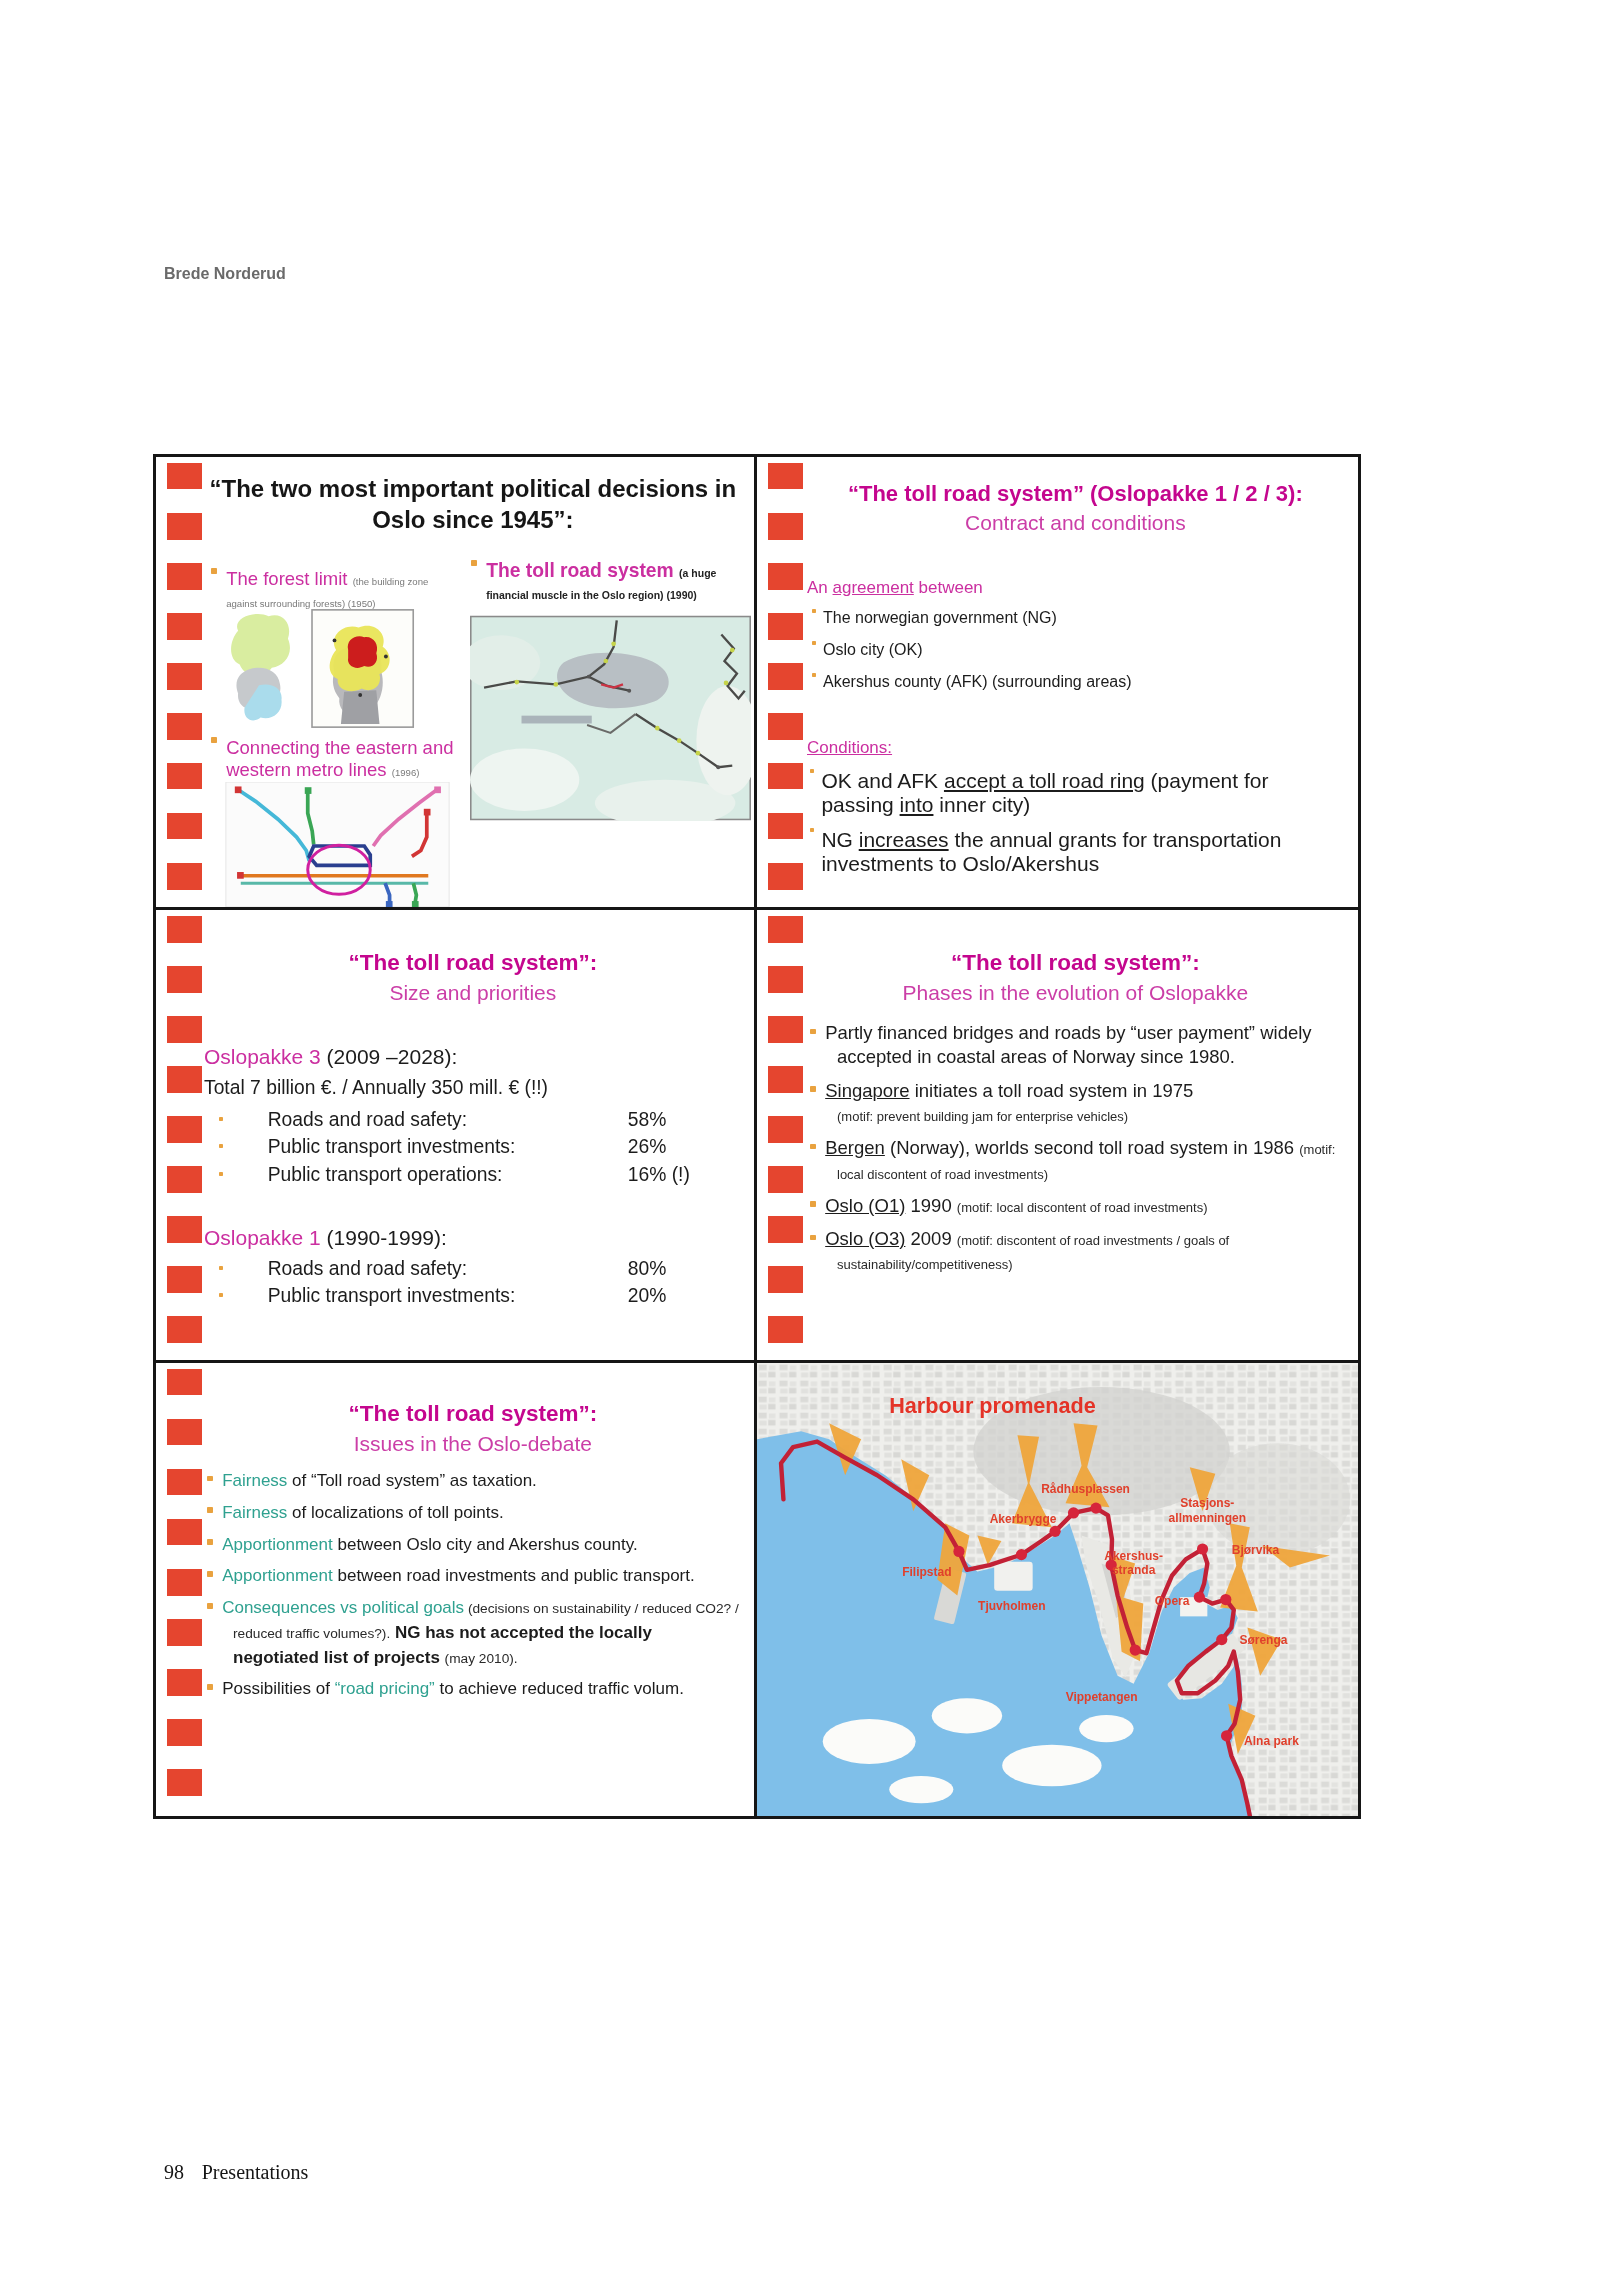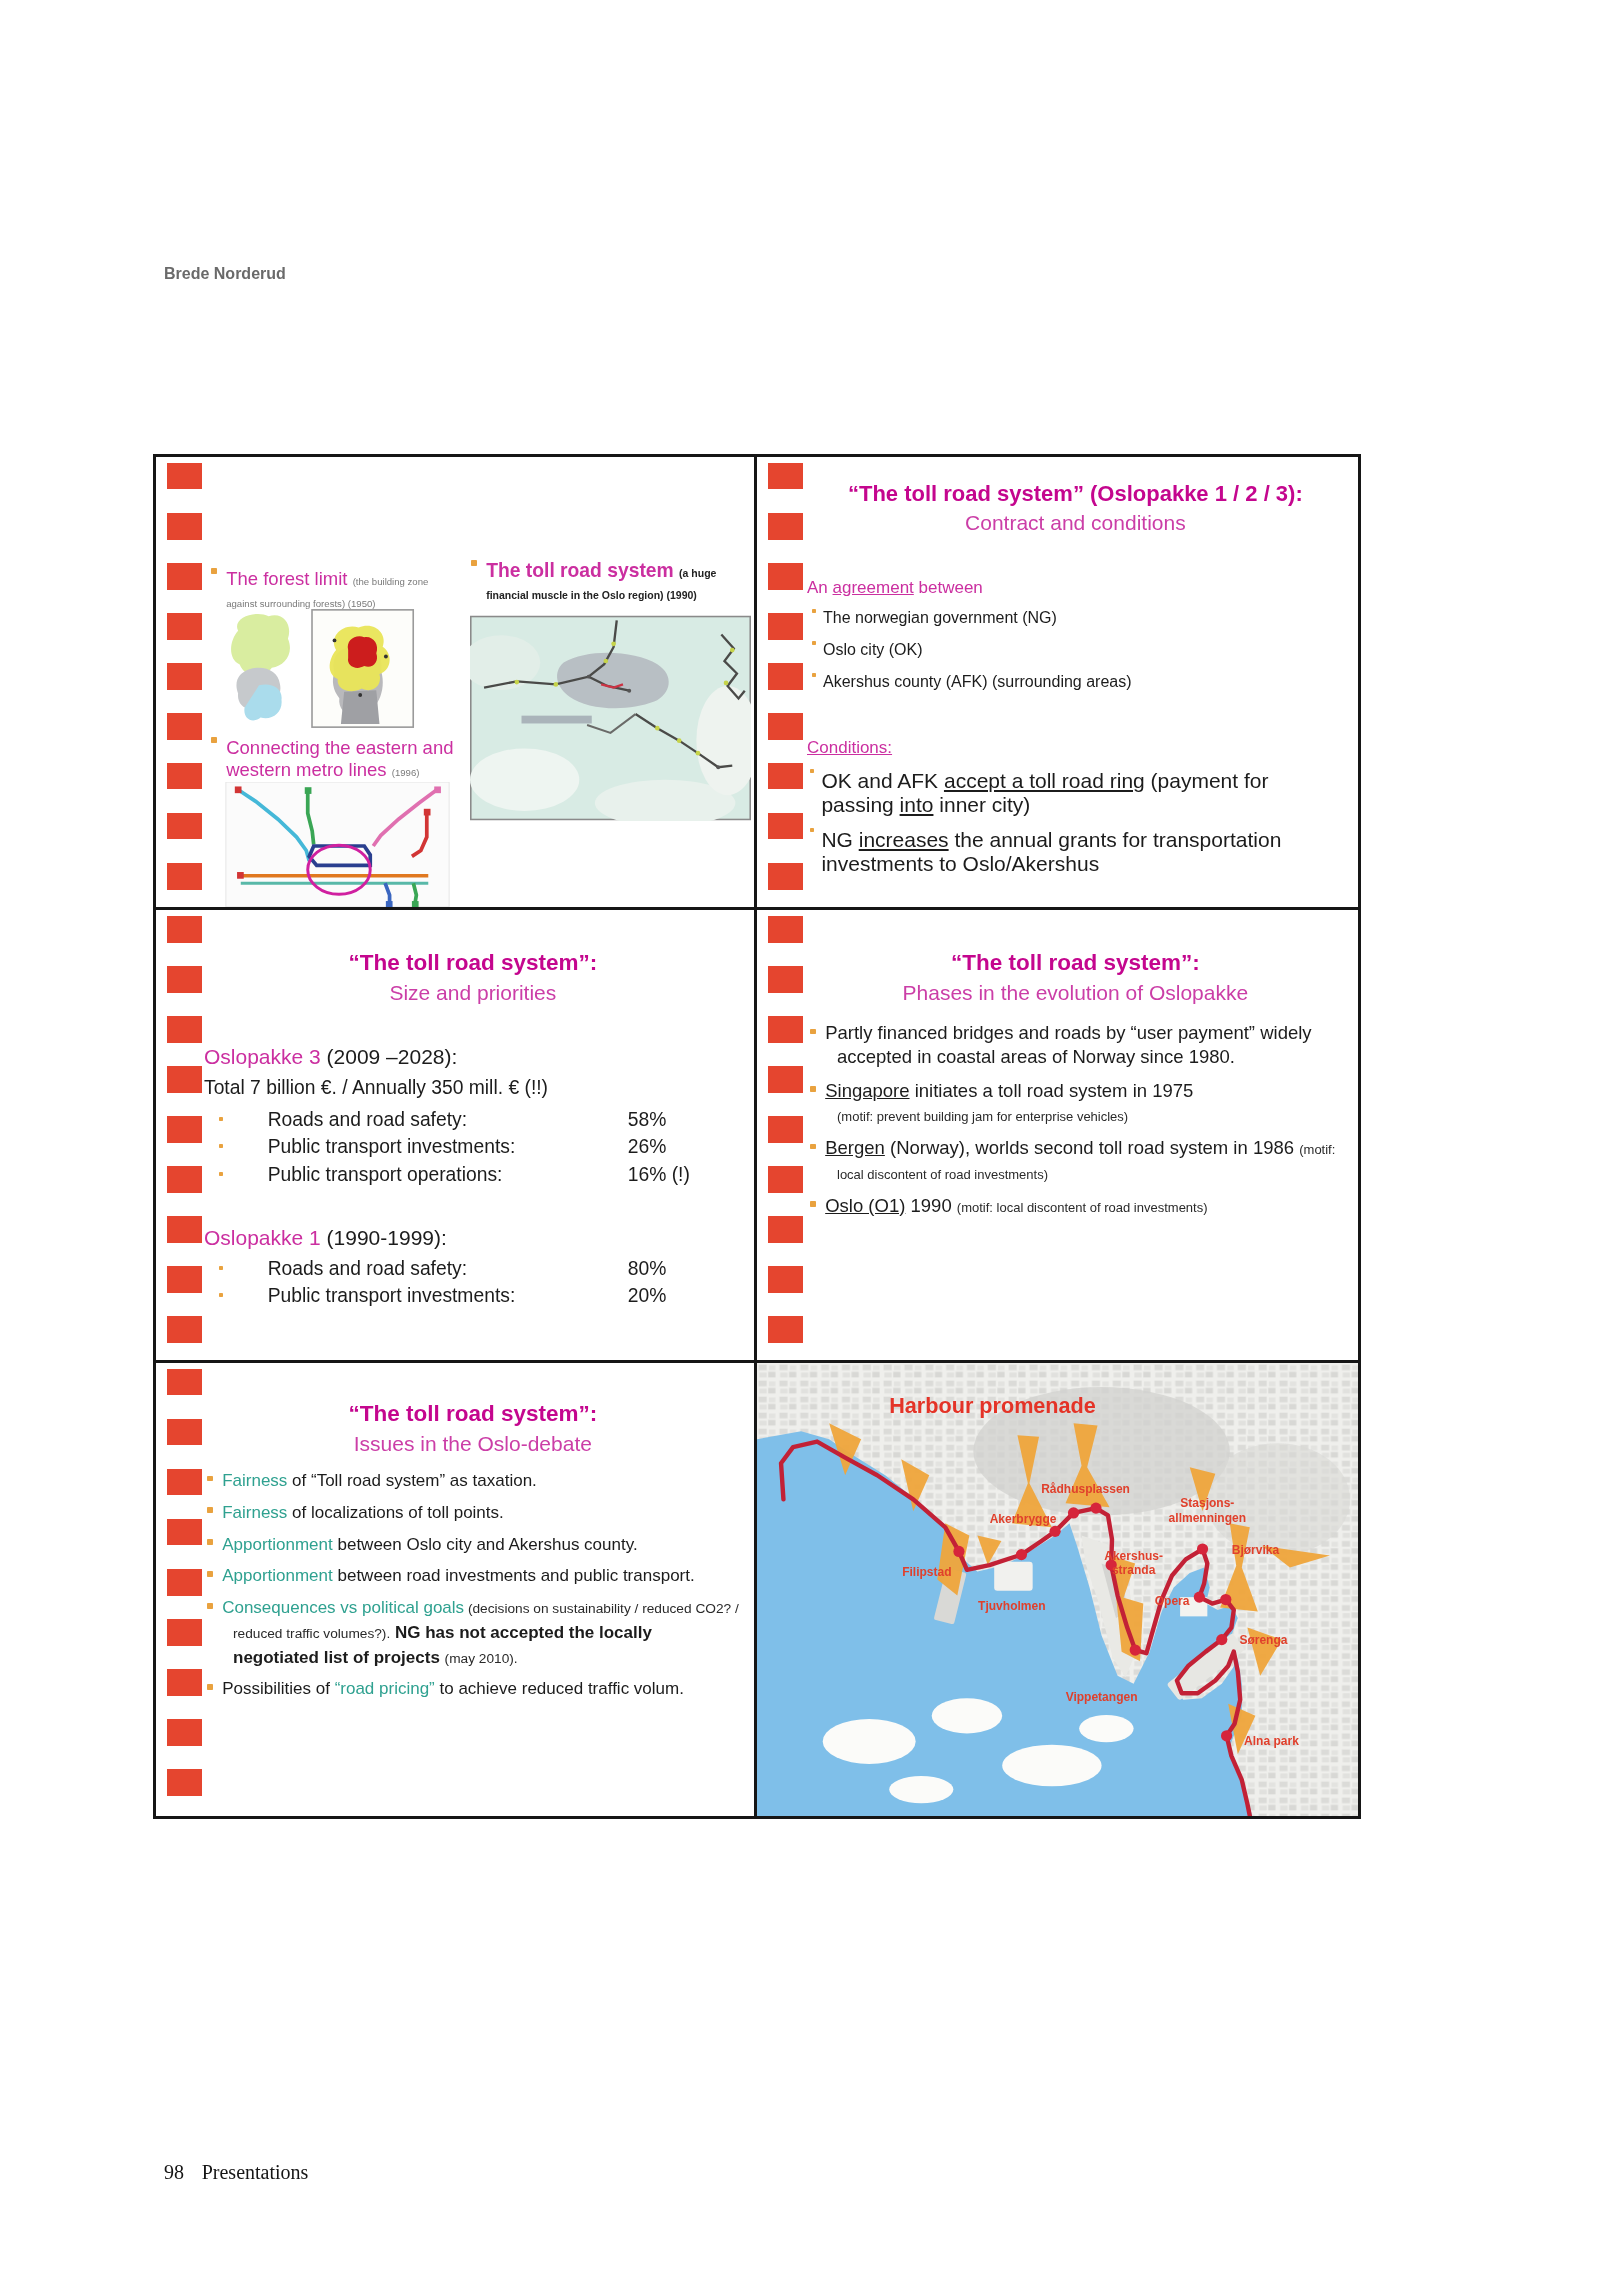--- a/index.html
+++ b/index.html
@@ -51,20 +51,21 @@
 </style>
 </head>
 <body>
 
 <div class="hdr">Brede Norderud</div>
 
 <div class="grid">
 
   <div class="cell br bb">
     <div class="strip"></div>
+    <div class="t-black" style="top:16px;">“The two most important political decisions in Oslo since 1945”:</div>
     <div style="position:absolute;left:55px;top:111px;width:249px;font-size:18.5px;" class="row">
       <span class="mk"></span>
       <span><span class="pink">The forest limit</span>
       <span class="tiny">(the building zone against surrounding forests) (1950)</span></span>
     </div>
 
     <svg width="241" height="121" viewBox="0 0 300 150" style="position:absolute;left:58px;top:151px;">
       <path d="M30,28 C22,12 52,2 68,10 C86,4 98,20 92,38 C100,56 88,72 72,74 C60,90 38,86 32,70 C18,64 18,42 30,28 Z" fill="#d9eda0"></path>
       <path d="M44,76 C62,70 80,78 82,94 C86,110 72,124 58,120 C44,132 28,122 30,106 C24,90 32,80 44,76 Z" fill="#c6c9cc"></path>
       <path d="M56,96 C72,92 86,100 84,114 C86,130 72,140 58,136 C48,144 36,138 38,124 Z" fill="#aadcec"></path>
@@ -216,20 +217,21 @@
     <div class="strip"></div>
     <div class="t-mag" style="top:39px;">
       <span>“The toll road system”:</span>
       <span class="t-sub">Phases in the evolution of Oslopakke</span>
     </div>
     <div class="s4-body">
       <div class="s4-b"><span class="mk"></span><span>Partly financed bridges and roads by “user payment” widely accepted in coastal areas of Norway since 1980.</span></div>
       <div class="s4-b"><span class="mk"></span><span class="u">Singapore</span><span> initiates a toll road system in 1975</span><br><span class="s4-note">(motif: prevent building jam for enterprise vehicles)</span></div>
       <div class="s4-b"><span class="mk"></span><span class="u">Bergen</span><span> (Norway), worlds second toll road system in 1986 </span><span class="s4-note">(motif: local discontent of road investments)</span></div>
       <div class="s4-b"><span class="mk"></span><span class="u">Oslo (O1)</span><span> 1990 </span><span class="s4-note">(motif: local discontent of road investments)</span></div>
+      <div class="s4-b"><span class="mk"></span><span class="u">Oslo (O3)</span><span> 2009 </span><span class="s4-note">(motif: discontent of road investments / goals of sustainability/competitiveness)</span></div>
     </div>
   </div>
 
   <div class="cell br">
     <div class="strip"></div>
     <div class="t-mag" style="top:37px;">
       <span>“The toll road system”:</span>
       <span class="t-sub">Issues in the Oslo-debate</span>
     </div>
     <div class="s5-body">

